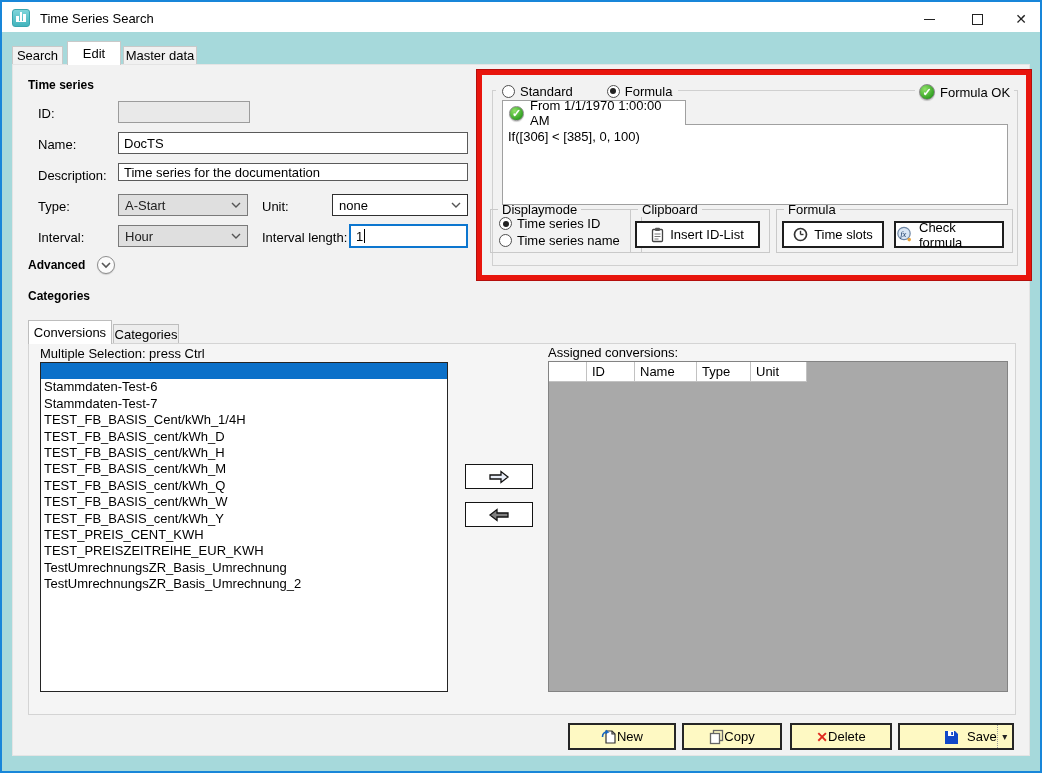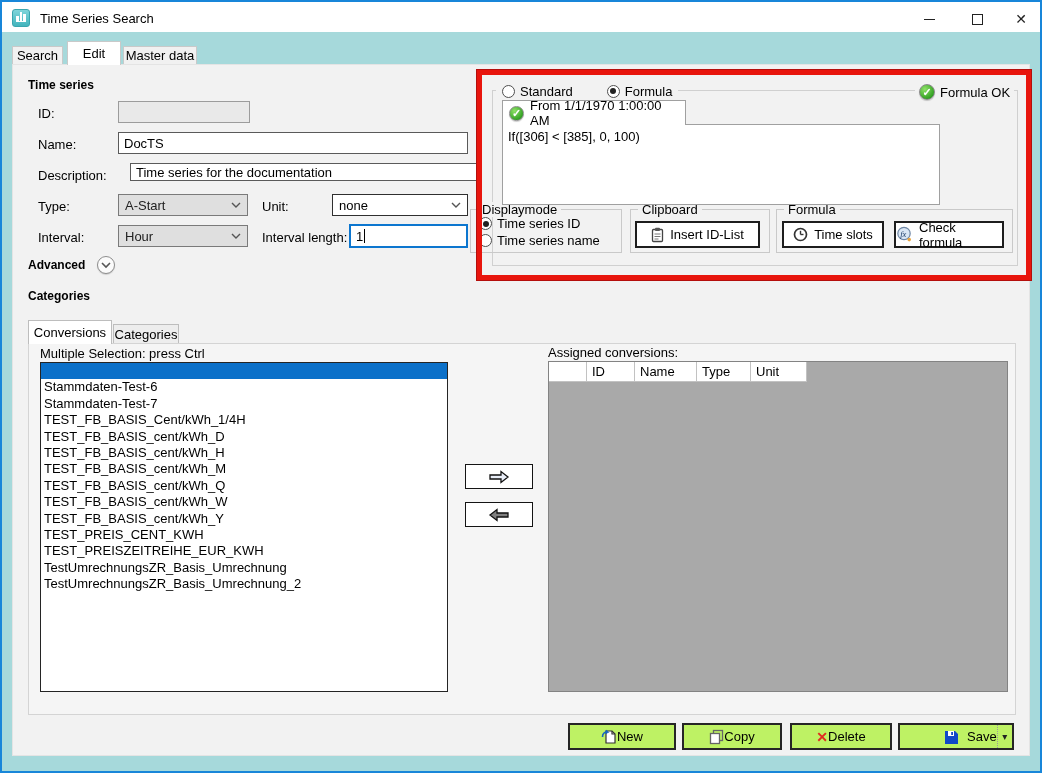--- a/index.html
+++ b/index.html
@@ -56,41 +56,41 @@
   .radio.on::after{content:"";width:6px;height:6px;border-radius:50%;background:#222;}
   .radio-row{display:flex;align-items:center;gap:5px;font-size:13px;}
   .mode-row{left:496px;top:83px;height:16px;display:flex;align-items:center;background:#f2f2f2;padding:0 6px;gap:5px;z-index:2;}
   .ok-badge{left:915px;top:83px;height:18px;display:flex;align-items:center;gap:5px;background:#f2f2f2;padding:0 4px;z-index:2;}
   .check-green{width:16px;height:16px;border-radius:50%;flex:none;
     background:radial-gradient(circle at 35% 30%,#8fe268,#2f9e20 75%);
     border:1px solid #8a8a8a;color:#fff;font-size:11px;font-weight:bold;
     display:flex;align-items:center;justify-content:center;box-shadow:0 1px 1px rgba(0,0,0,.2);}
   .from-tab{left:502px;top:100px;width:184px;height:25px;background:#fff;border:1px solid #a0a0a0;border-bottom:none;
     display:flex;align-items:center;gap:6px;padding:0 6px;z-index:3;}
-  .formula-box{left:502px;top:124px;width:438px;height:81px;background:#fff;border:1px solid #a0a0a0;padding:4px 5px;font-size:13px;z-index:2;}
+  .formula-box{left:502px;top:124px;width:506px;height:81px;background:#fff;border:1px solid #a0a0a0;padding:4px 5px;font-size:13px;z-index:2;}
   .fs{position:absolute;border:1px solid #c9c9c9;}
-  .fs-display{left:470px;top:209px;width:152px;height:44px;text-align:right;}
+  .fs-display{left:490px;top:209px;width:152px;height:44px;text-align:right;}
   .fs-clip{left:630px;top:209px;width:140px;height:44px;}
   .fs-formula{left:776px;top:209px;width:237px;height:44px;}
   .tool-btn{position:absolute;background:#fff;border:2px solid #1d1d1d;display:flex;align-items:center;justify-content:center;gap:6px;font-size:13px;}
   
   .ctab{display:flex;align-items:center;justify-content:center;border:1px solid #bdbdbd;border-bottom:none;}
   .ctab.active{left:28px;top:320px;width:84px;height:24px;background:#fff;z-index:3;}
   .ctab.inactive{left:113px;top:324px;width:66px;height:20px;background:#ededed;}
   .tabpanel{left:28px;top:343px;width:988px;height:372px;background:#f5f5f5;border:1px solid #d4d4d4;z-index:1;}
   .listbox{left:40px;top:362px;width:408px;height:330px;background:#fff;border:1px solid #242424;overflow:hidden;z-index:2;}
   .lb-item{height:16.4px;line-height:16.4px;padding-left:3px;font-size:13px;white-space:nowrap;}
   .lb-item.selected{background:#0b70c9;color:#fff;}
   .arrow-btn{background:#fff;border:1px solid #141414;display:flex;align-items:center;justify-content:center;}
   .grid{left:548px;top:361px;width:460px;height:331px;background:#a9a9a9;border:1px solid #838383;z-index:2;}
   .grid-header{display:flex;height:20px;}
   .gh-cell{background:#fff;border-right:1px solid #c2c2c2;border-bottom:1px solid #c2c2c2;
     display:flex;align-items:center;padding-left:5px;font-size:13px;}
   
-  .footer-btn{position:absolute;top:723px;height:27px;background:#bef264;border:2px solid #262626;
+  .footer-btn{position:absolute;top:723px;height:27px;background:#fef9c3;border:2px solid #262626;
     display:flex;align-items:center;justify-content:center;font-size:13px;}
   .save-split{display:flex;align-items:stretch;padding:0;}
   .save-main{flex:1;display:flex;align-items:center;justify-content:center;gap:9px;padding-left:44px;}
   .save-arrow{width:24px;border-left:1px dotted #9b9b9b;display:flex;align-items:center;justify-content:center;font-size:10px;color:#222;}
   .delete-x{color:#e02b20;font-weight:bold;font-size:14px;}
   .icon{display:inline-flex;flex:none;}
 </style>
 </head>
 <body>
 
@@ -128,21 +128,21 @@
   <div class="abs field disabled" style="left:118px;top:101px;width:132px;height:22px;">
       <span></span>
     </div>
 
   <div class="abs lbl" style="left:38px;top:137px;">Name:</div>
   <div class="abs field" style="left:118px;top:132px;width:350px;height:22px;">
       <span>DocTS</span>
     </div>
 
   <div class="abs lbl" style="left:38px;top:168px;">Description:</div>
-  <div class="abs field" style="left:118px;top:163px;width:350px;height:18px;margin-left:12px;">
+  <div class="abs field" style="left:118px;top:163px;width:350px;height:18px;">
       <span>Time series for the documentation</span>
     </div>
 
   <div class="abs lbl" style="left:38px;top:199px;">Type:</div>
   <div class="abs select gray" style="left:118px;top:194px;width:130px;height:22px;">
     <span>A-Start</span>
     <span class="chev icon">
         <svg width="10" height="6">
           <polyline points="1,1 5,5 9,1" fill="none" stroke="#555" stroke-width="1.4"></polyline>
         </svg>

